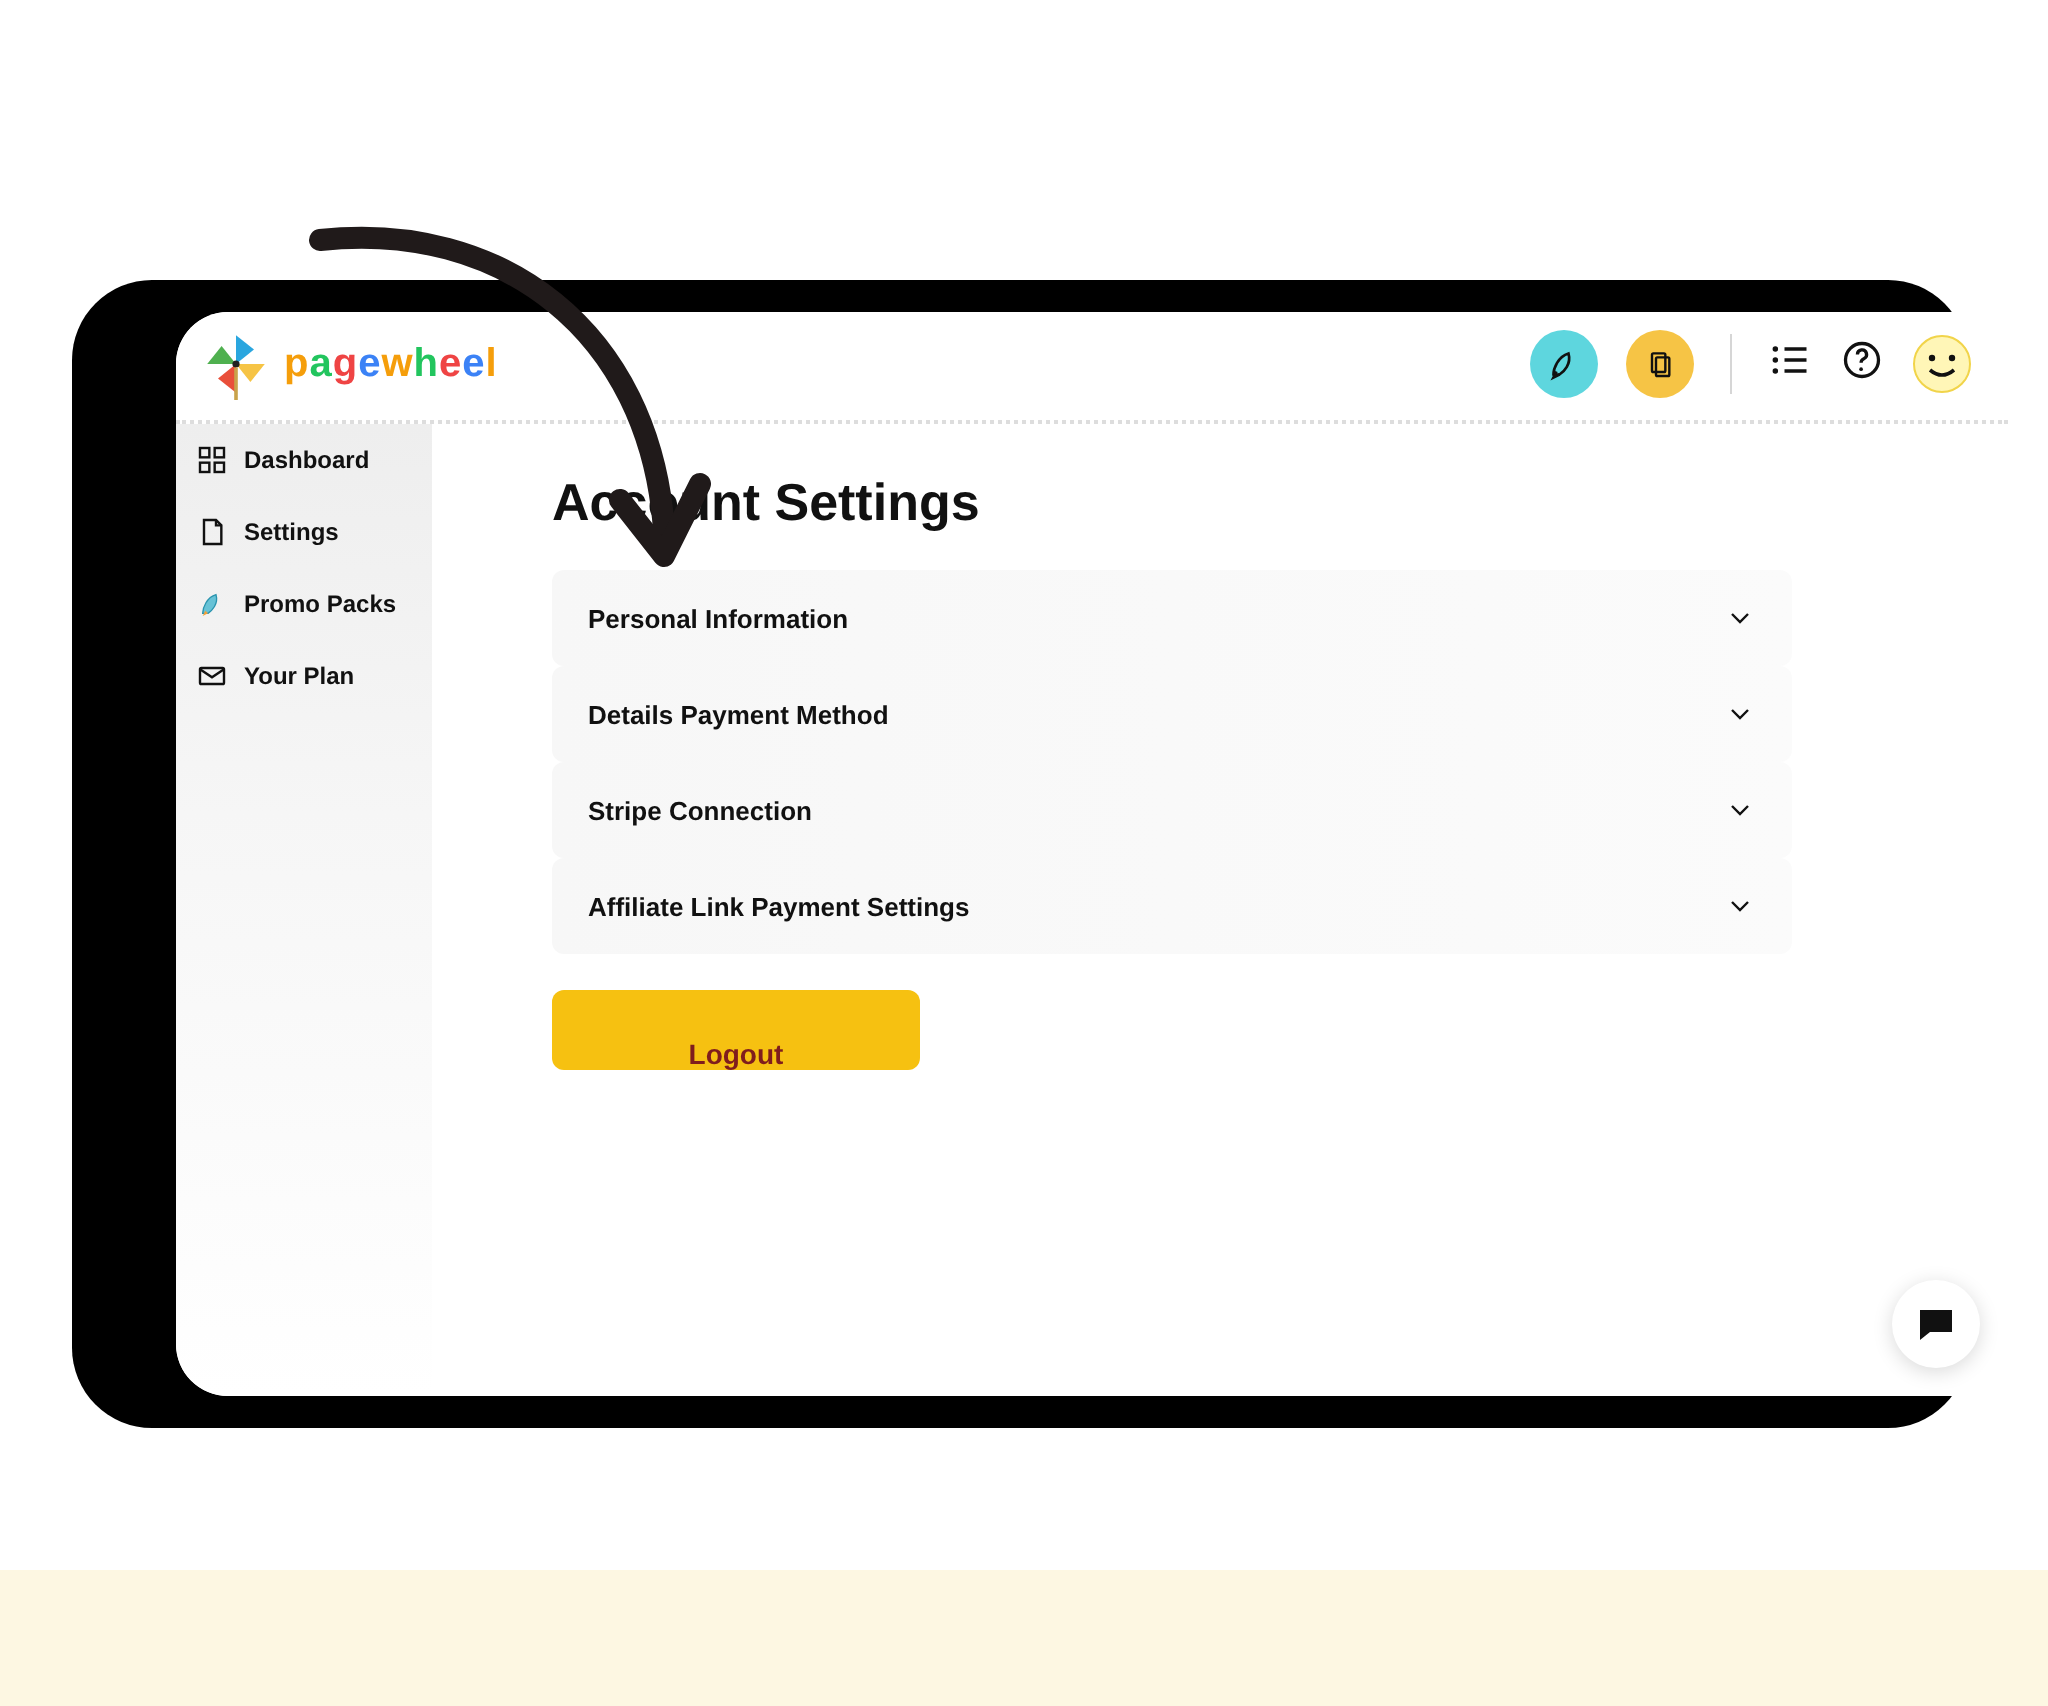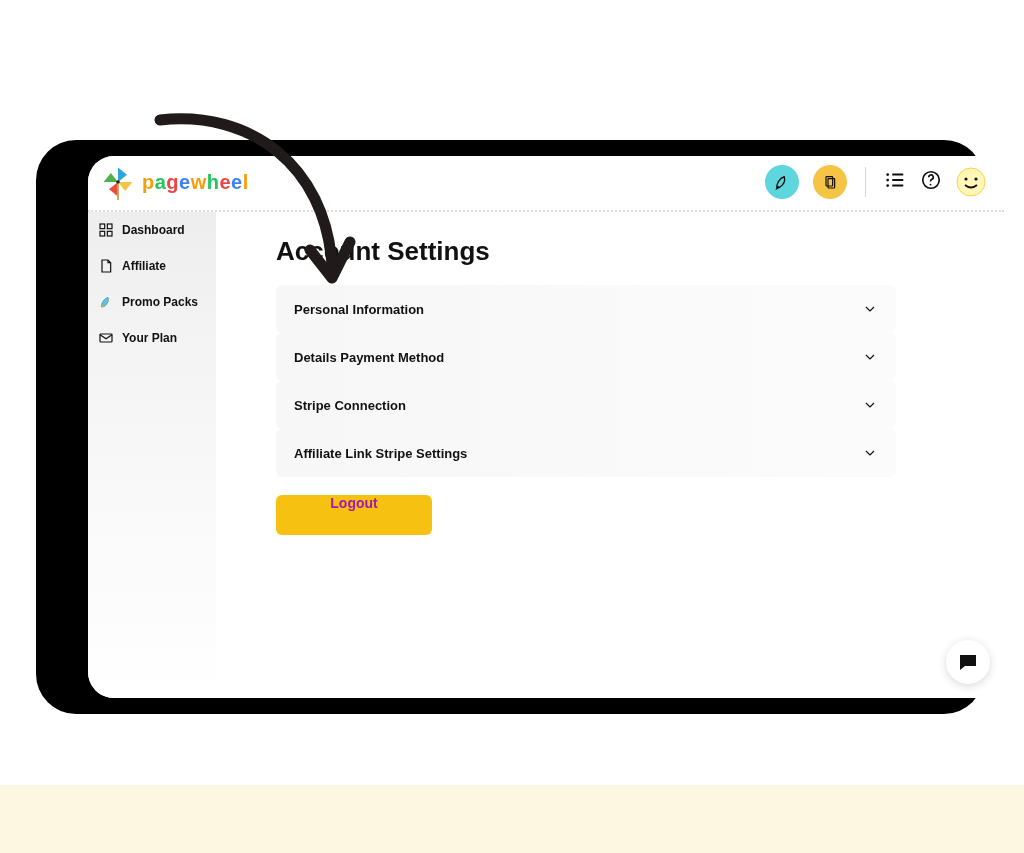--- a/index.html
+++ b/index.html
@@ -82,24 +82,24 @@
     padding: 16px 18px;
     display: flex; align-items: center; justify-content: space-between;
     cursor: pointer;
   }
   .acc-row .label { font-size: 13px; font-weight: 700; color: #111; }
   .chev { width: 16px; height: 16px; }
 
   .logout-btn {
     margin-top: 18px;
     background: #f6c111;
-    width: 156px; height: 40px;
+    width: 184px; height: 40px;
     border-radius: 6px;
-    display:flex; align-items:flex-start; justify-content:center;
-    font-weight: 700; font-size: 14px; color: #a21caf;
+    display:flex; align-items:flex-end; justify-content:center;
+    font-weight: 700; font-size: 14px; color: #7f1d1d;
     cursor:pointer;
   }
 
   
   .chat-widget {
     position: absolute;
     right: 14px; bottom: 14px;
     width: 44px; height: 44px; border-radius: 50%;
     background: #fff;
     box-shadow: 0 2px 10px rgba(0,0,0,.15);
@@ -189,21 +189,21 @@
               </span>
             <span>Dashboard</span>
           </div>
           <div class="nav-item">
             <span class="ic">
                 <svg width="16" height="16" viewBox="0 0 24 24">
                   <path d="M6 3h9l4 4v14H6z" class="icon-stroke"></path>
                   <path d="M15 3v4h4" class="icon-stroke"></path>
                 </svg>
               </span>
-            <span>Affiliate</span>
+            <span>Settings</span>
           </div>
           <div class="nav-item">
             <span class="ic">
                 <svg width="16" height="16" viewBox="0 0 24 24">
                   <path d="M5 19c0-4 3-12 10-14 2 7-3 12-6 14l-4 0z" fill="#67c2d6" stroke="#2a94ae" stroke-width="1"></path>
                   <path d="M7 17l-2 4 4-2" fill="#f2a13a"></path>
                 </svg>
               </span>
             <span>Promo Packs</span>
           </div>
@@ -234,21 +234,21 @@
                   <path d="M6 9l6 6 6-6" class="icon-stroke"></path>
                 </svg>
             </div>
             <div class="acc-row">
               <span class="label">Stripe Connection</span>
               <svg class="chev" viewBox="0 0 24 24">
                   <path d="M6 9l6 6 6-6" class="icon-stroke"></path>
                 </svg>
             </div>
             <div class="acc-row">
-              <span class="label">Affiliate Link Stripe Settings</span>
+              <span class="label">Affiliate Link Payment Settings</span>
               <svg class="chev" viewBox="0 0 24 24">
                   <path d="M6 9l6 6 6-6" class="icon-stroke"></path>
                 </svg>
             </div>
           </div>
 
           <div class="logout-btn">
             <span>Logout</span>
           </div>
 

